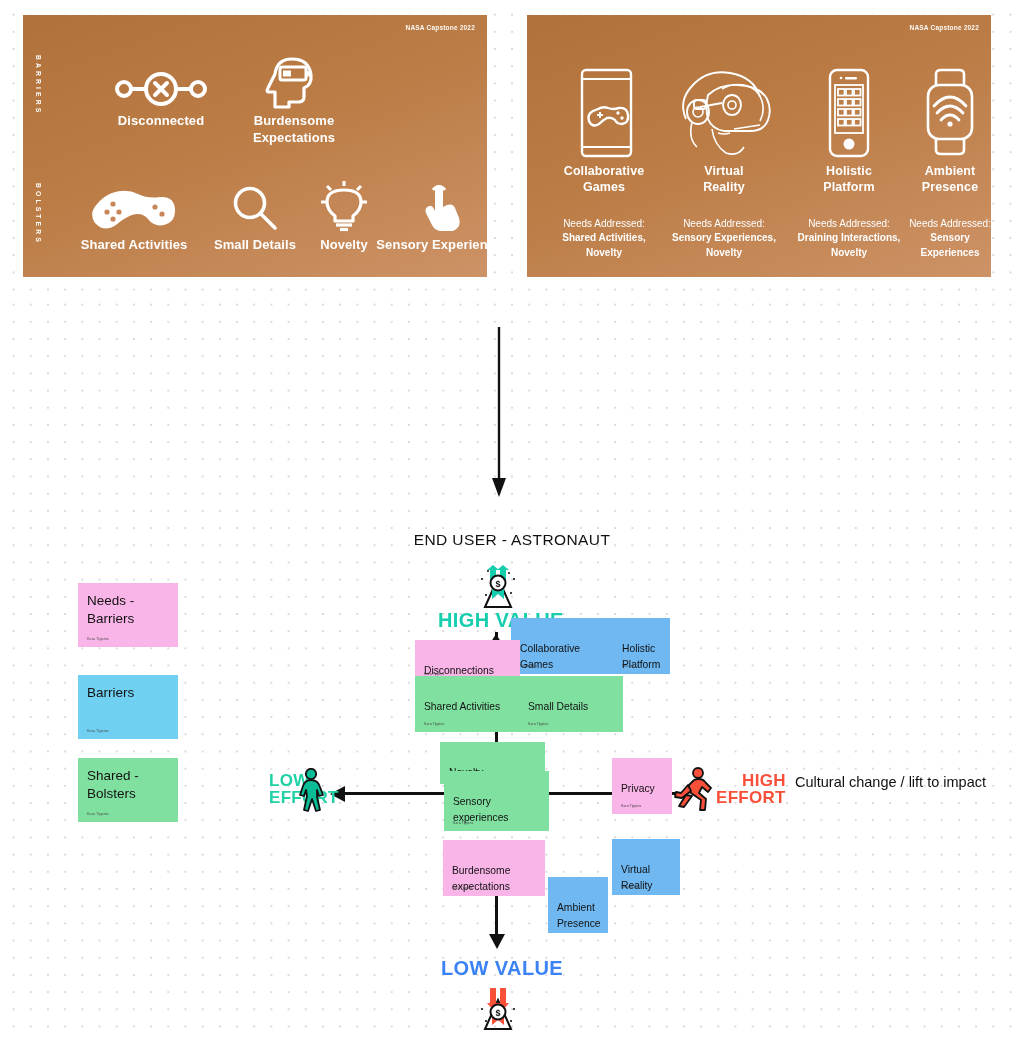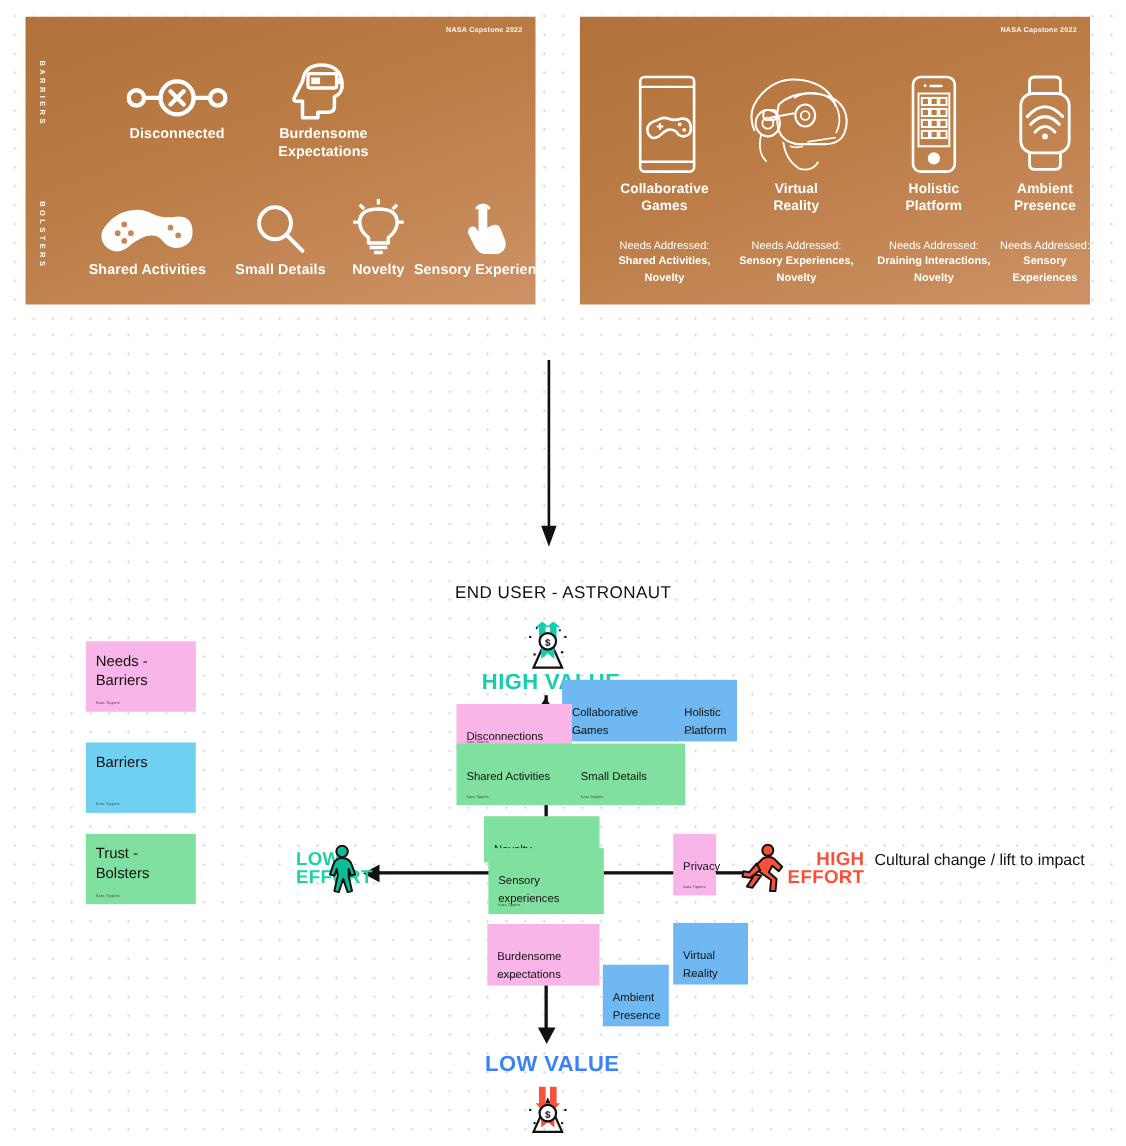--- a/index.html
+++ b/index.html
@@ -112,21 +112,21 @@
   .blue{ background:#6fb8f2; }
   .green{ background:#80e0a0; }
 
   #note-disconnections{ left:415px; top:640px; width:105px; height:42px; }
   #note-collab{ left:511px; top:618px; width:105px; height:56px; }
   #note-holistic{ left:613px; top:618px; width:57px; height:56px; }
   #note-shared{ left:415px; top:676px; width:105px; height:56px; }
   #note-small{ left:519px; top:676px; width:104px; height:56px; }
   #note-novelty{ left:440px; top:742px; width:105px; height:42px; }
   #note-sensory{ left:444px; top:771px; width:105px; height:60px; }
-  #note-privacy{ left:612px; top:758px; width:39px; height:56px; }
+  #note-privacy{ left:612px; top:758px; width:60px; height:56px; }
   #note-burdensome{ left:443px; top:840px; width:102px; height:56px; }
   #note-ambient{ left:548px; top:877px; width:60px; height:56px; }
   #note-vr{ left:612px; top:839px; width:68px; height:56px; }
 
   
   .axis-line{ position:absolute; background:#111; z-index:4; }
   #axis-v-up{ left:495px; top:632px; width:3px; height:22px; }
   #axis-v-mid{ left:495px; top:726px; width:3px; height:26px; }
   #axis-v-down{ left:495px; top:890px; width:3px; height:52px; }
   #axis-h-left{ left:338px; top:792px; width:110px; height:3px; }
@@ -370,21 +370,21 @@
 <div id="legend-barriers" class="legend-card">
   <span>Needs -
 Barriers</span>
   <span class="author">Kara Tippins</span>
 </div>
 <div id="legend-solutions" class="legend-card">
   <span>Barriers</span>
   <span class="author">Kara Tippins</span>
 </div>
 <div id="legend-bolsters" class="legend-card">
-  <span>Trust -
+  <span>Shared -
 Bolsters</span>
   <span class="author">Kara Tippins</span>
 </div>
 
 <div id="axis-v-up" class="axis-line"></div>
 <div id="axis-v-mid" class="axis-line"></div>
 <div id="axis-v-down" class="axis-line"></div>
 <div id="axis-h-left" class="axis-line"></div>
 <div id="axis-h-right" class="axis-line"></div>
 <div id="up-tri"></div>

